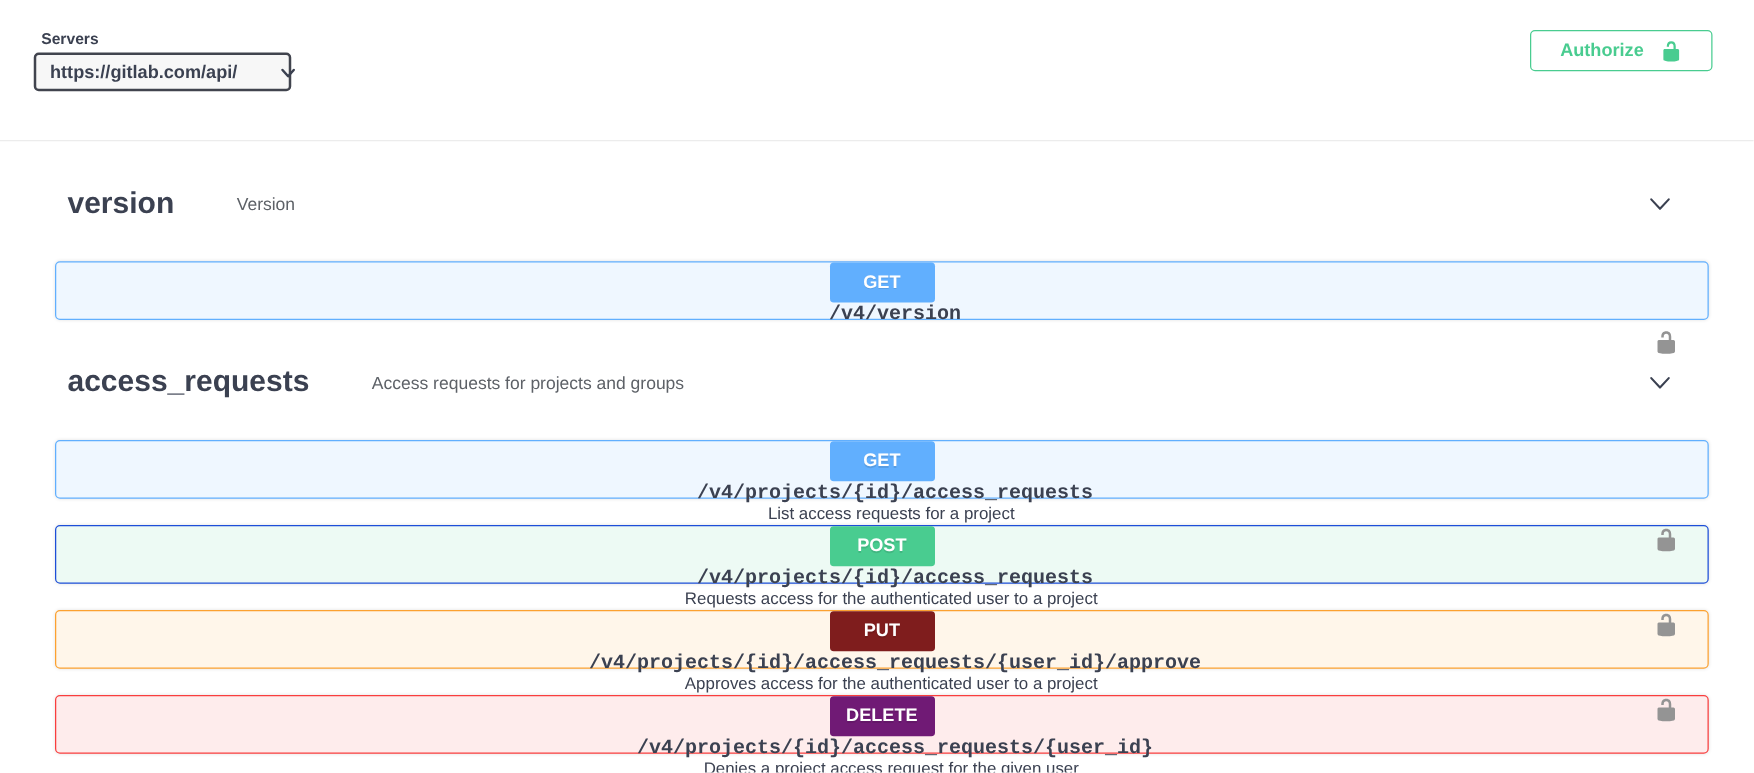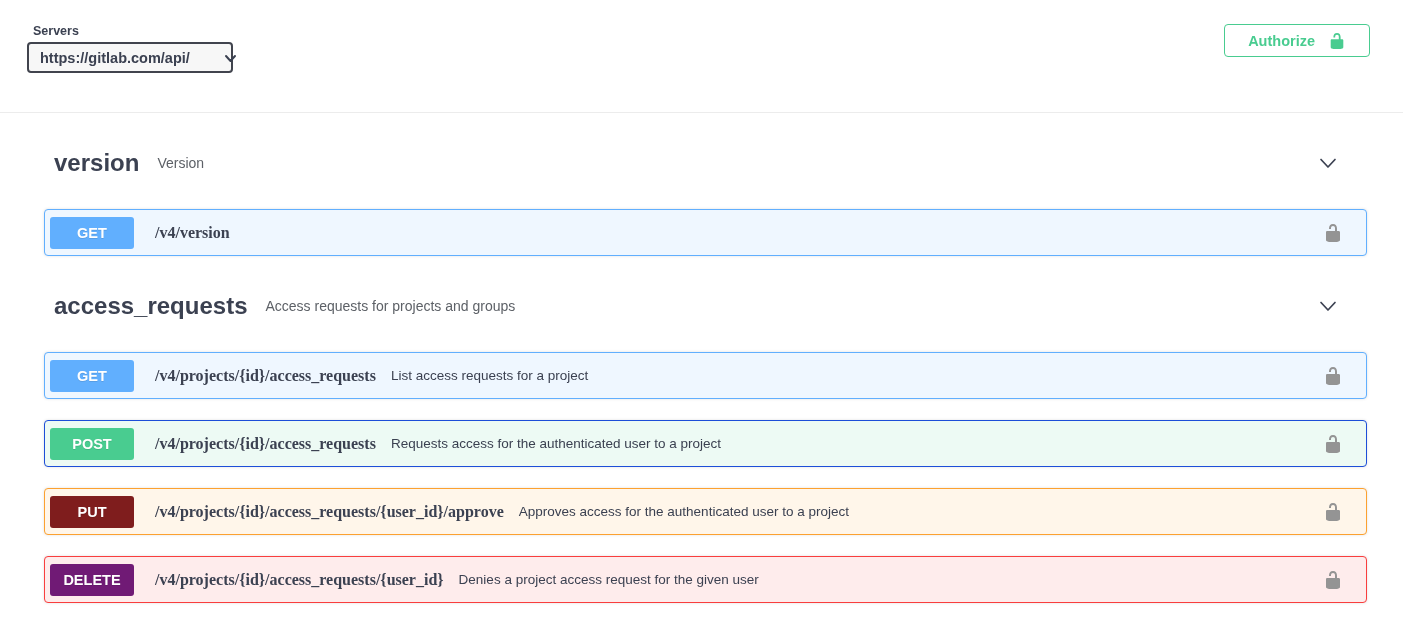--- a/index.html
+++ b/index.html
@@ -46,52 +46,54 @@
   }
   .authorize-btn svg { fill: #49cc90; }
 
   
   .wrapper { padding: 0 36px 0 44px; }
 
   .opblock-tag {
     display: flex; align-items: center;
     height: 36px; margin: 32px 0 28px; padding: 0 10px;
     cursor: pointer;
+    gap: 32px;
   }
   .tag-title { font-size: 24px; font-weight: bold; color: #3b4151; }
   .tag-desc  { font-size: 14px; color: #5d6167; margin-left: 18px; }
   .tag-arrow { margin-left: auto; margin-right: 18px; background: none; border: none; padding: 0; cursor: pointer; display: flex; }
   .tag-arrow svg { stroke: #3b4151; }
 
   
   .opblock {
     height: 47px; display: flex; align-items: center;
     border-radius: 4px; margin-bottom: 21px; padding: 0 5px;
     box-shadow: 0 0 3px rgba(0,0,0,.12);
     cursor: pointer;
+    flex-direction: column;
   }
   .opblock.get    { background: #eff7ff; border: 1px solid #61affe; }
   .opblock.post   { background: #edfaf4; border: 1px solid #1d4ed8; }
   .opblock.put    { background: #fff6ea; border: 1px solid #fca130; }
   .opblock.delete { background: #feecec; border: 1px solid #f93e3e; }
 
   .method {
     flex: 0 0 auto; min-width: 84px; padding: 0 6px;
     height: 32px; line-height: 32px; text-align: center;
     border-radius: 3px; color: #ffffff;
     font-weight: bold; font-size: 14.5px;
     text-shadow: 0 1px 0 rgba(0,0,0,.1);
   }
   .method-get    { background: #61affe; }
   .method-post   { background: #49cc90; }
   .method-put    { background: #7f1d1d; }
   .method-delete { background: #701a75; }
 
   .path {
-    font-family: Liberation Serif, serif;
+    font-family: Liberation Mono, monospace;
     font-weight: bold; font-size: 16px; color: #3b4151;
     margin-left: 21px; white-space: nowrap;
   }
   .summary { font-size: 13.5px; color: #3b4151; margin-left: 15px; white-space: nowrap; }
 
   .lock-btn {
     margin-left: auto; margin-right: 14px;
     background: none; border: none; padding: 4px; cursor: pointer; display: flex;
   }
   .lock-btn svg { fill: #949494; }

